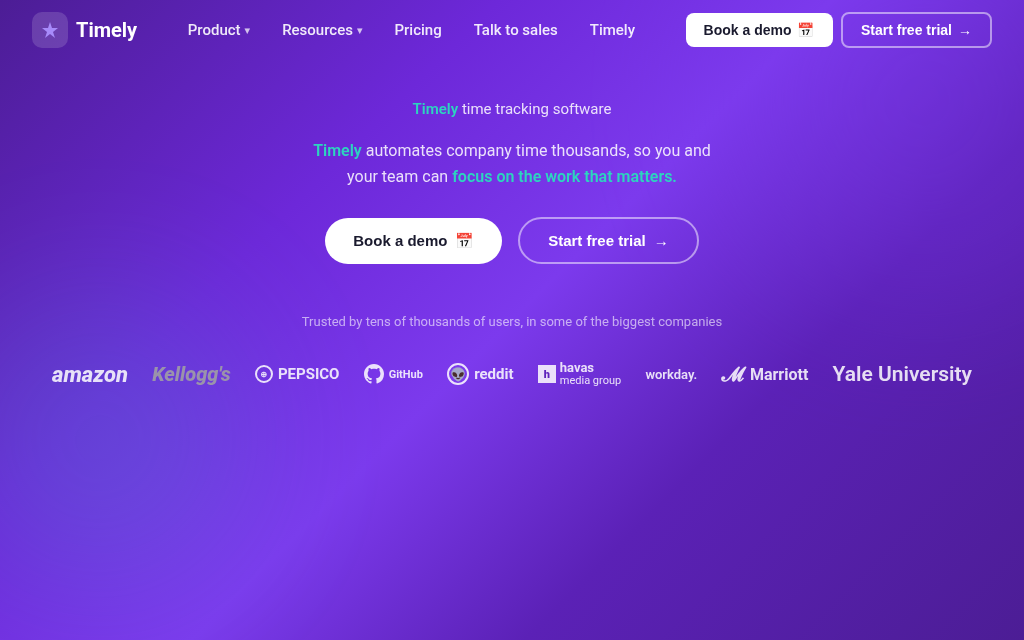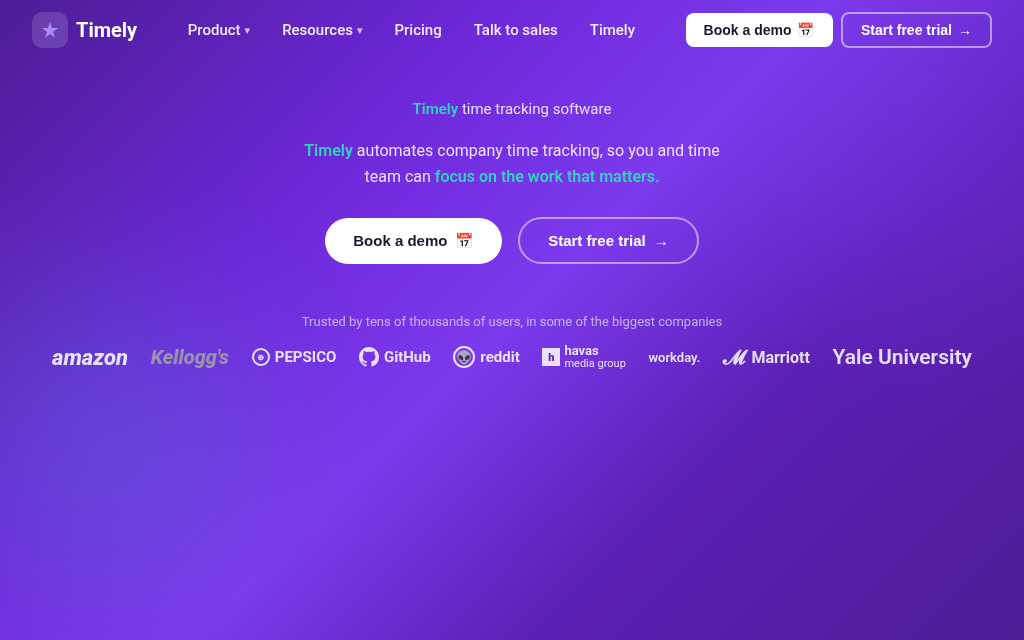--- a/index.html
+++ b/index.html
@@ -212,21 +212,21 @@
     .trusted-section {
       position: relative;
       z-index: 10;
       text-align: center;
       padding: 0 32px;
     }
 
     .trusted-text {
       font-size: 13px;
       color: rgba(255,255,255,0.6);
-      margin-bottom: 15px;
+      margin-bottom: 32px;
     }
 
     .logos-row {
       display: flex;
       align-items: center;
       justify-content: space-between;
       padding: 0 20px;
     }
 
     .logo-item {
@@ -235,21 +235,21 @@
       font-weight: 700;
       display: flex;
       align-items: center;
       gap: 4px;
       opacity: 0.85;
     }
 
     .logo-item.amazon { font-style: italic; font-size: 22px; font-weight: 800; }
     .logo-item.kelloggs { font-style: italic; font-size: 20px; font-weight: 800; color: #a3a3a3; }
     .logo-item.pepsico { font-size: 15px; font-weight: 700; display: flex; align-items: center; gap: 5px; }
-    .logo-item.github { font-size: 15px; font-weight: 700; display: flex; align-items: center; gap: 5px; }
+    .logo-item.github { font-size: 11px; font-weight: 700; display: flex; align-items: center; gap: 5px; }
     .logo-item.reddit { font-size: 15px; font-weight: 700; display: flex; align-items: center; gap: 5px; }
     .logo-item.havas { font-size: 13px; font-weight: 600; display: flex; align-items: center; gap: 4px; }
     .logo-item.workday { font-size: 13px; font-weight: 600; }
     .logo-item.marriott { font-size: 16px; font-weight: 700; }
     .logo-item.yale { font-size: 21px; font-weight: 600; }
 
     .logo-circle {
       width: 22px;
       height: 22px;
       border-radius: 50%;
@@ -347,21 +347,21 @@
   </div>
 </nav>
 
 <section class="hero">
   <p class="hero-tagline">
     <span class="brand">Timely</span><span> time tracking software</span>
   </p>
 
 
   <p class="hero-subtitle">
-    <span class="brand">Timely</span><span> automates company time tracking, so you and time team can </span><span class="highlight">focus on the work that matters.</span>
+    <span class="brand">Timely</span><span> automates company time thousands, so you and your team can </span><span class="highlight">focus on the work that matters.</span>
   </p>
 
   <div class="hero-buttons">
     <button class="btn-demo-hero">
       <span>Book a demo</span>
       <span>📅</span>
     </button>
     <button class="btn-trial-hero">
       <span>Start free trial</span>
       <span>→</span>

